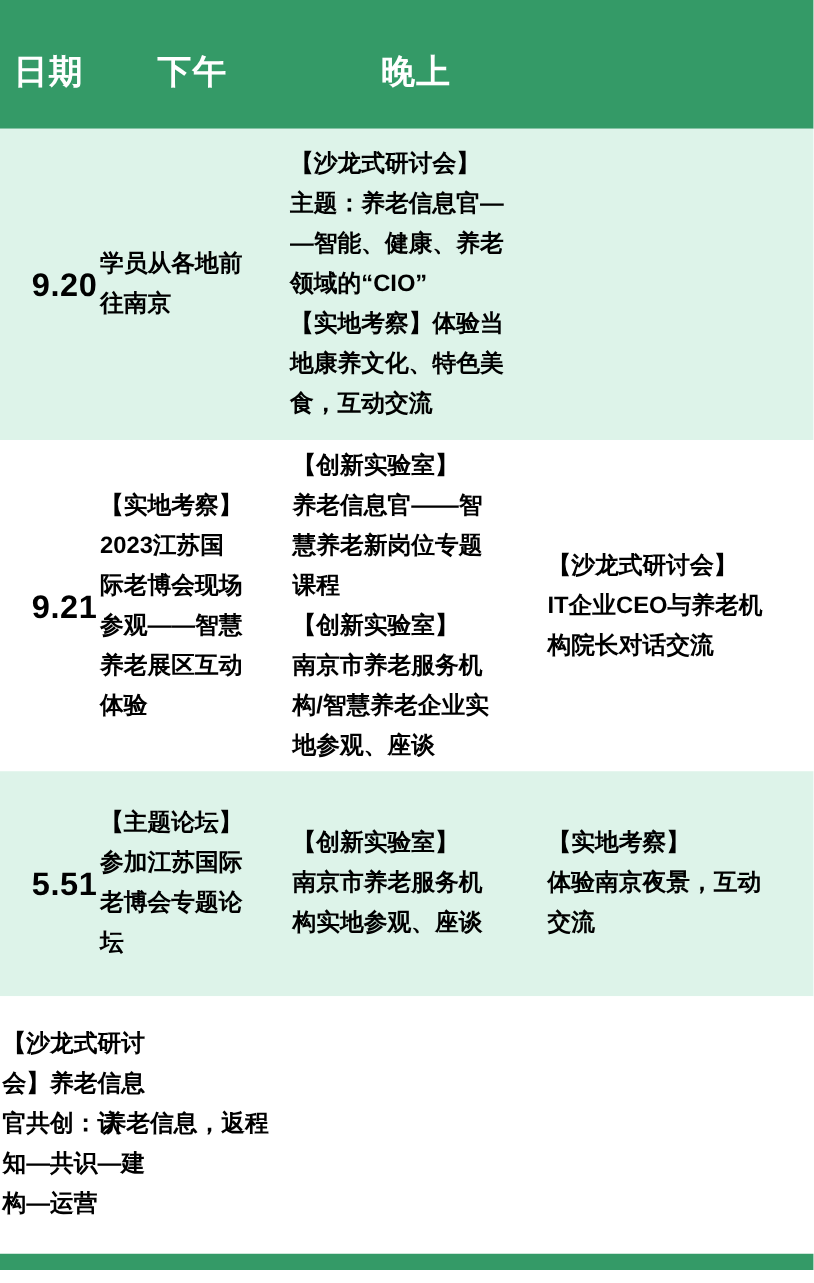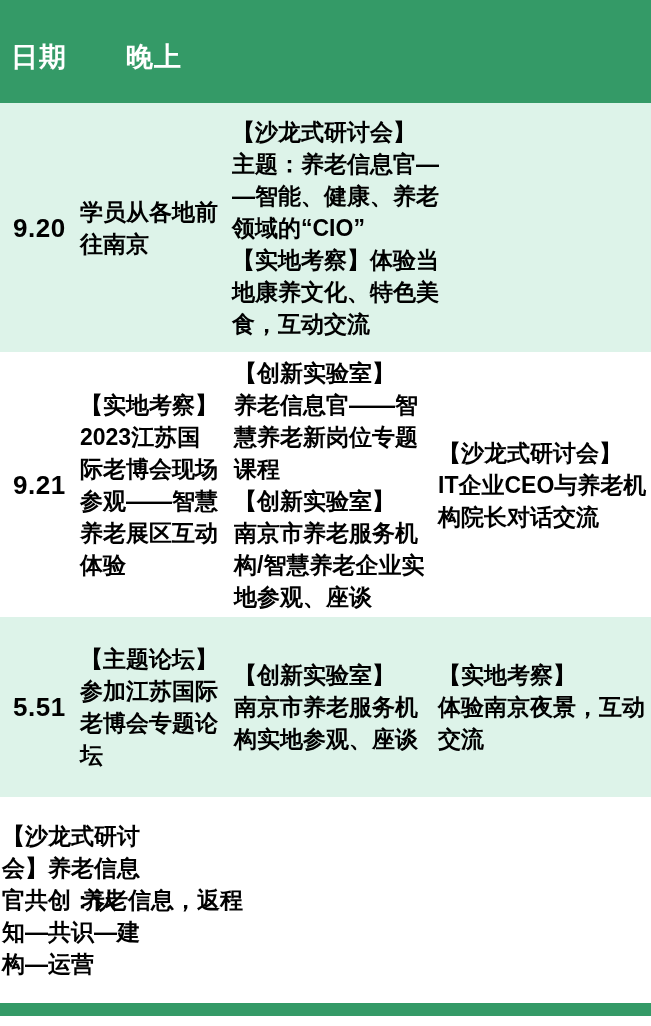--- a/index.html
+++ b/index.html
@@ -43,26 +43,26 @@
   .r3 { height: 180px; }
   .r4 { height: 206px; }
   .cell {
     display: flex;
     align-items: center;
     box-sizing: border-box;
     overflow: visible;
   }
   .cell .txt {
     white-space: pre;
-    font-size: 23px;
+    font-size: 19px;
     line-height: 32px;
     font-weight: 700;
     color: var(--text_color);
   }
-  .date-cell { padding-left: 13px; }
+  .date-cell { padding-left: 13px; justify-content: flex-end; }
   .date-cell .txt {
     font-size: 26px;
     line-height: 30px;
     letter-spacing: 0.5px;
   }
   .morning-cell   { padding-left: 2px; }
   .afternoon-cell { padding-left: 4px; }
   .evening-cell   { padding-left: 2px; }
   
   .footer-bar {
@@ -72,20 +72,21 @@
     background: var(--header_bg);
   }
 </style>
 </head>
 <body>
 
 <div class="page">
 
   <div class="grid-row header-row">
     <div class="hcell">日期</div>
+    <div class="hcell">下午</div>
     <div class="hcell">晚上</div>
   </div>
 
   <div class="grid-row row-light r1">
     <div class="cell date-cell">
         <span class="txt">9.20</span>
       </div>
     <div class="cell morning-cell">
         <span class="txt">学员从各地前
 往南京</span>

